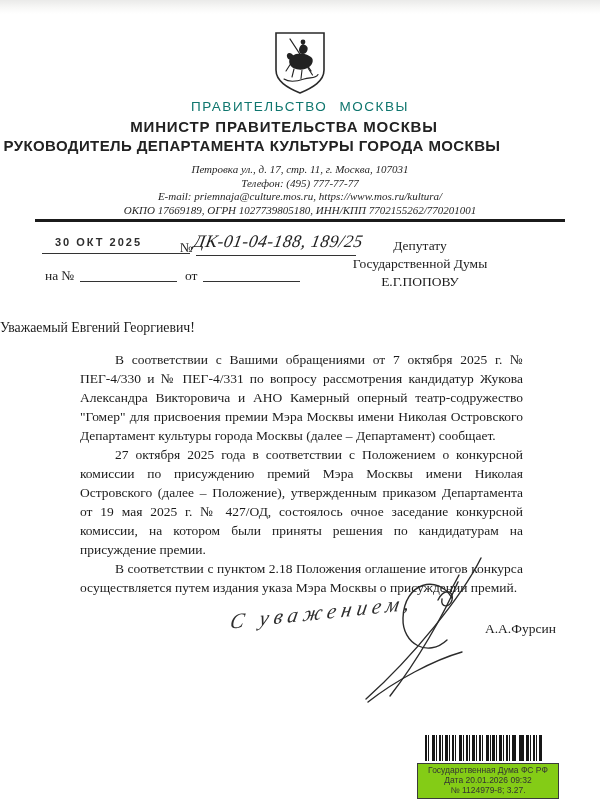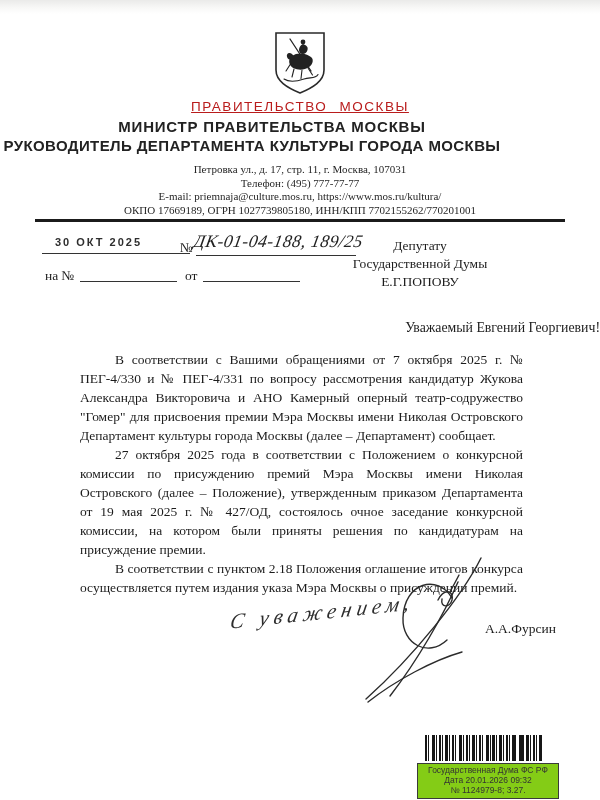--- a/index.html
+++ b/index.html
@@ -6,49 +6,49 @@
   .page{
     position:relative;width:600px;height:800px;background:#ffffff;
     margin:0 auto;overflow:hidden;
     font-family:"Liberation Serif", serif;color:#1c1c1c;
   }
   .scan-band{position:absolute;left:0;top:0;width:600px;height:14px;
     background:linear-gradient(180deg,#d9d9d7 0%,#f2f2f0 55%,#ffffff 100%);opacity:.55;}
   
   .emblem{position:absolute;left:272px;top:30px;}
   .org-name{position:absolute;left:0;top:99px;width:600px;text-align:center;
-    font-family:"Liberation Sans",sans-serif;font-size:13.5px;color:#b91c1c;
-    letter-spacing:1.5px;word-spacing:7px;text-decoration:underline;}
+    font-family:"Liberation Sans",sans-serif;font-size:13.5px;color:#0f766e;
+    letter-spacing:1.5px;word-spacing:7px;}
   .title1{position:absolute;left:0;top:118px;width:544px;text-align:center;
     font-family:"Liberation Sans",sans-serif;font-size:15px;font-weight:bold;
-    color:#222;letter-spacing:.8px;}
+    color:#222;letter-spacing:.8px;padding-left:12px;}
   .title2{position:absolute;left:0;top:137px;width:504px;text-align:center;
     font-family:"Liberation Sans",sans-serif;font-size:15px;font-weight:bold;
     color:#222;letter-spacing:.4px;}
   .contact{position:absolute;left:0;top:163px;width:600px;text-align:center;
-    font-size:11px;line-height:13.5px;color:#262626;}
+    font-size:11px;line-height:13.5px;color:#262626;font-style:italic;}
   .rule{position:absolute;left:35px;top:219px;width:530px;height:3px;background:#1b1b1b;}
   
   .date-stamp{position:absolute;left:55px;top:236px;
     font-family:"Liberation Sans",sans-serif;font-weight:bold;font-size:11px;
     letter-spacing:2px;color:#2e2e2e;}
   .u-date{position:absolute;left:42px;top:253px;width:148px;border-bottom:1.3px solid #333;}
   .num-sign{position:absolute;left:180px;top:240px;font-size:13.5px;}
   .num-value{position:absolute;left:194px;top:231px;width:210px;
     font-size:17.5px;font-style:italic;letter-spacing:.5px;color:#222;
     transform:skewX(-10deg);white-space:nowrap;}
   .u-num{position:absolute;left:196px;top:255px;width:160px;border-bottom:1.3px solid #333;}
   .reply-prefix{position:absolute;left:45px;top:268px;font-size:13.5px;}
   .u-reply1{position:absolute;left:80px;top:281px;width:97px;border-bottom:1.3px solid #333;}
   .reply-from{position:absolute;left:185px;top:268px;font-size:13.5px;}
   .u-reply2{position:absolute;left:203px;top:281px;width:97px;border-bottom:1.3px solid #333;}
   .addressee{position:absolute;left:335px;top:237px;width:170px;text-align:center;
     font-size:13.5px;line-height:18px;color:#1c1c1c;}
   
-  .salutation{position:absolute;left:0;top:320px;width:600px;text-align:right;font-size:13.8px;}
+  .salutation{position:absolute;left:0;top:320px;width:600px;text-align:left;font-size:13.8px;}
   .body-text{position:absolute;left:80px;top:350px;width:443px;
     font-size:13.5px;line-height:19px;text-align:justify;}
   .body-text p{margin:0;text-indent:35px;}
   
   .closing{position:absolute;left:230px;top:600px;font-size:21px;font-style:italic;
     letter-spacing:5px;color:#2d2d2d;transform:rotate(-6deg) skewX(-16deg);
     white-space:nowrap;}
   .sig-svg{position:absolute;left:200px;top:548px;}
   .sig-name{position:absolute;left:485px;top:621px;font-size:13.5px;}
   

